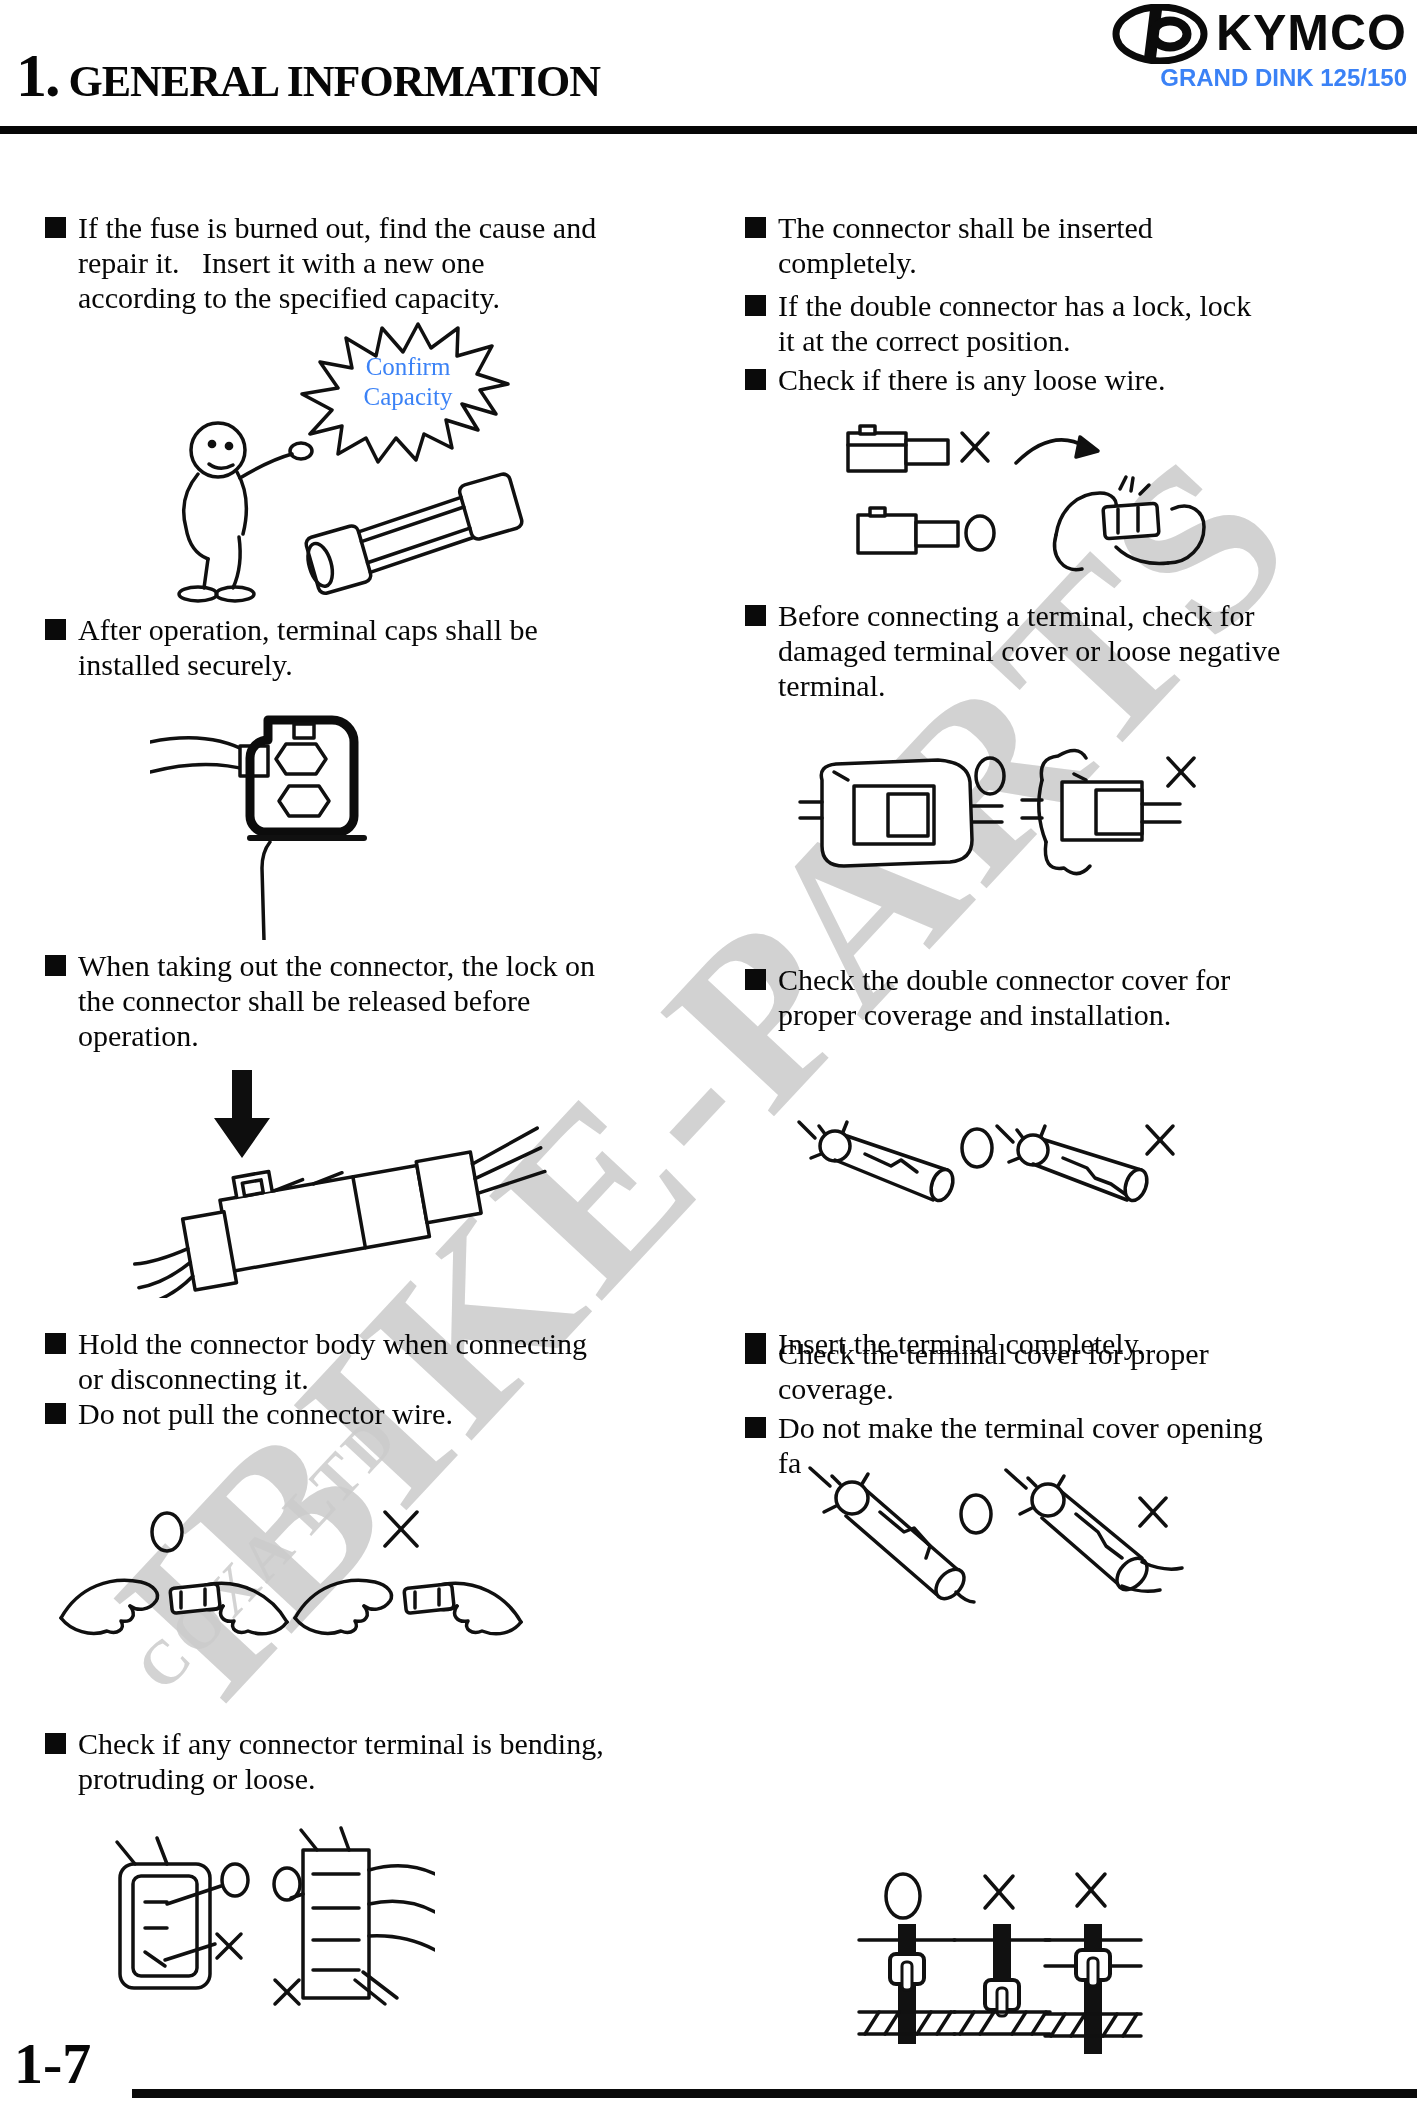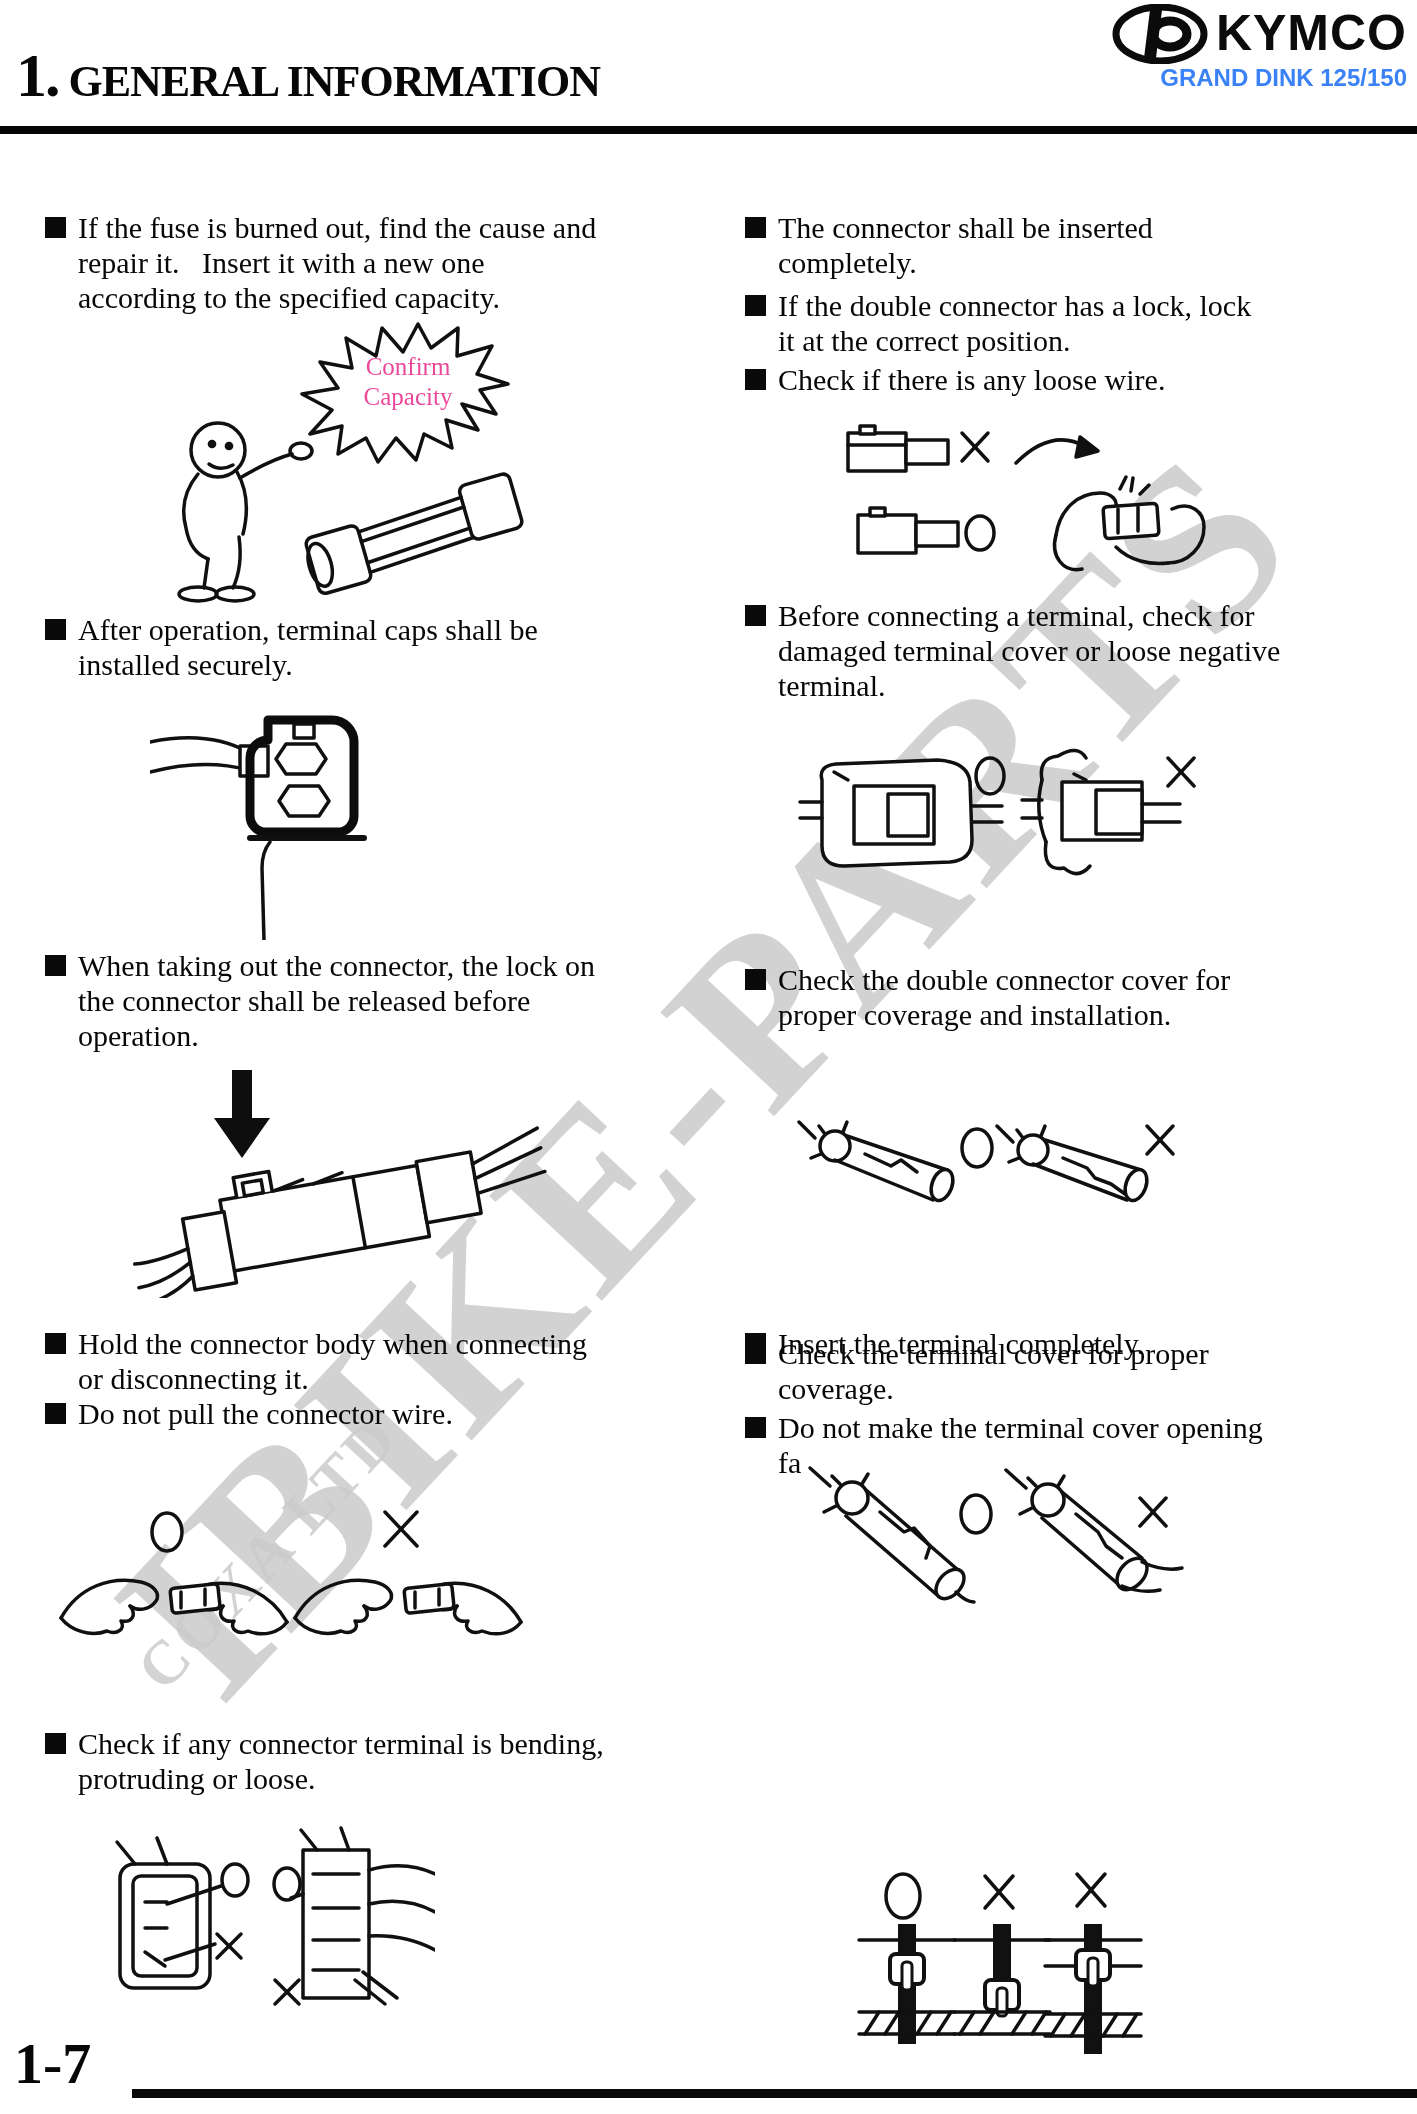--- a/index.html
+++ b/index.html
@@ -33,21 +33,21 @@
   .hrule{position:absolute; left:0; top:126px; right:0; height:8px; background:#060606;}
   
   .bullet{position:absolute; display:flex; align-items:flex-start;}
   .sq{flex:0 0 auto; width:21px; height:21px; background:#0a0a0a; margin:7px 12px 0 0;}
   .btxt{font-size:30px; line-height:35px; white-space:pre-wrap; max-width:620px;}
   
   .ill{position:absolute;}
   .ill svg{display:block;}
   .burst-label{
     position:absolute; left:178px; top:30px; width:180px; text-align:center;
-    font-size:25px; line-height:30px; color:#ec4899;
+    font-size:25px; line-height:30px; color:#3b82f6;
   }
   
   .pageno{position:absolute; left:14px; top:2030px; font-size:58px; font-weight:bold; letter-spacing:0px;}
   .frule{position:absolute; left:132px; top:2089px; right:0; height:9px; background:#0a0a0a;}
   .stroke{fill:none;stroke:#101010;stroke-width:3.5;stroke-linecap:round;stroke-linejoin:round;}
   .thick{fill:none;stroke:#101010;stroke-width:6;stroke-linecap:round;stroke-linejoin:round;}
 </style>
 </head>
 <body>
 

